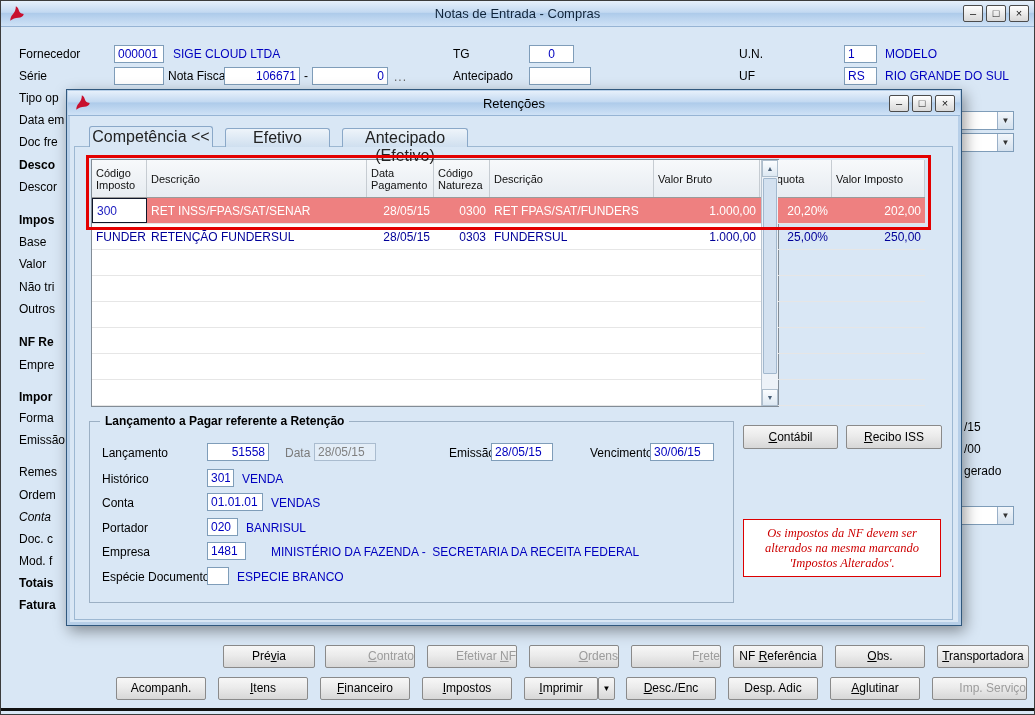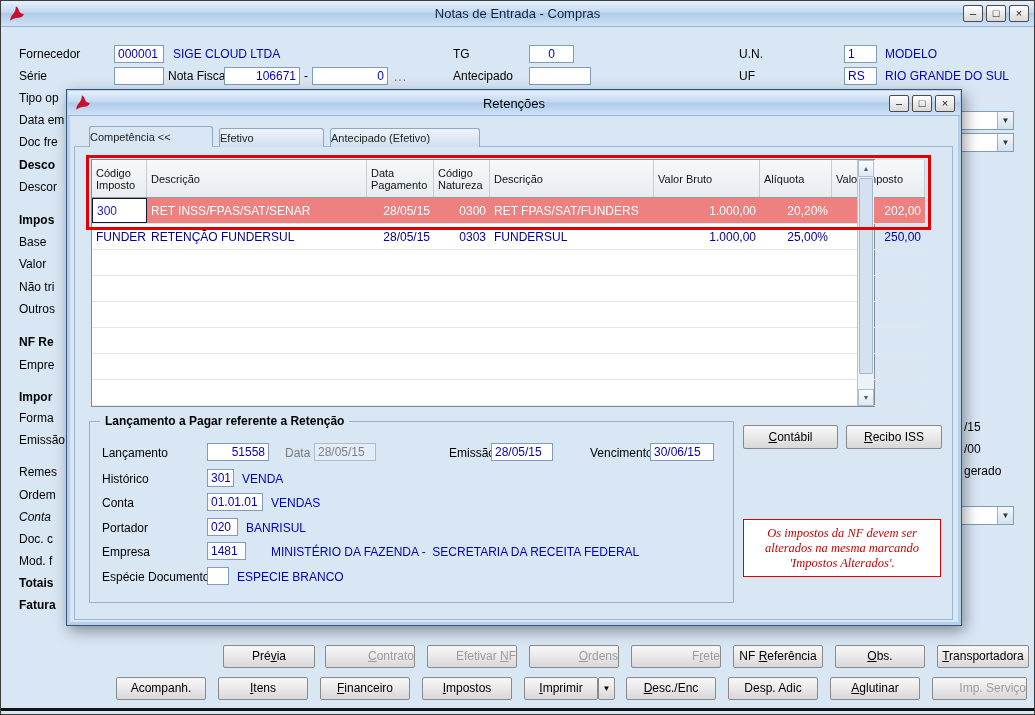--- a/index.html
+++ b/index.html
@@ -48,27 +48,27 @@
             background: #d9e7f5; border: 1px solid #30587e;
             box-shadow: 3px 5px 14px rgba(0,0,0,.40), inset 0 0 0 3px #b7cfe8; z-index: 10; }
   .dlg-titlebar { position: absolute; left: 1px; right: 1px; top: 1px; height: 25px;
               background: linear-gradient(180deg,#e6f0fb 0%,#c3d9f1 45%,#aecbea 50%,#cfe2f6 100%);
               border-bottom: 1px solid #96b4d4; }
   .dlg-titlebar .title { position: absolute; left: 0; right: 0; top: 5px; text-align: center; font-size: 13px; }
 
   .tab-page { position: absolute; left: 7px; top: 56px; width: 879px; height: 474px;
               border: 1px solid #9db8d2; background: #d9e7f5; }
   .tabs { position: absolute; left: 22px; top: 36px; height: 21px; display: flex; z-index: 2; }
-  .tab { height: 19px; margin-top: 2px; line-height: 18px; 
+  .tab { height: 19px; margin-top: 2px; line-height: 18px; text-align: center;
          background: linear-gradient(#eef4fa,#cfdfef); border: 1px solid #8aa8c8; border-bottom: none;
-         border-radius: 3px 3px 0 0; margin-right: 6px; font-size: 11px; color: #222; }
+         border-radius: 3px 3px 0 0; margin-right: 12px; font-size: 16px; color: #222; }
   .tab.active { height: 21px; margin-top: 0; line-height: 20px; background: #d9e7f5; }
 
   
-  .grid { position: absolute; left: 24px; top: 69px; width: 784px; height: 248px;
+  .grid { position: absolute; left: 24px; top: 69px; width: 688px; height: 248px;
           background: #fff; border: 1px solid #828c96; }
   .gcols { display: grid; grid-template-columns: 55px 220px 67px 56px 164px 106px 72px 93px; width: 833px; }
   .grid-header { height: 38px; background: linear-gradient(#f7f9fb,#e7ecf1); border-bottom: 1px solid #9a9a9a; }
   .gh { border-right: 1px solid #c6ccd2; padding: 2px 4px; font-size: 11px; color: #111;
         display: flex; align-items: center; white-space: pre-line; line-height: 12px; }
   .grid-row { height: 26px; border-bottom: 1px solid #e6e6e6; color: #000098; align-items: center; }
   .cell { padding: 0 4px; overflow: hidden; white-space: nowrap; height: 100%;
           display: flex; align-items: center; }
   .cell.num { justify-content: flex-end; }
   .grid-row.sel { background: #ee8080; color: #fff; }
@@ -201,21 +201,21 @@
       <span class="win-controls">
         <span class="wbtn"><span>–</span></span>
         <span class="wbtn"><span>□</span></span>
         <span class="wbtn"><span>×</span></span>
       </span>
     </div>
 
     <div class="tabs">
       <span class="tab active" style="width:124px">Competência &lt;&lt;</span>
       <span class="tab" style="width:105px">Efetivo</span>
-      <span class="tab" style="width:150px">Antecipado (Efetivo)</span>
+      <span class="tab" style="width:126px">Antecipado (Efetivo)</span>
     </div>
     <div class="tab-page"></div>
 
     <div class="grid">
       <div class="gcols grid-header">
         <span class="gh">Código
 Imposto</span>
         <span class="gh">Descrição</span>
         <span class="gh">Data
 Pagamento</span>

